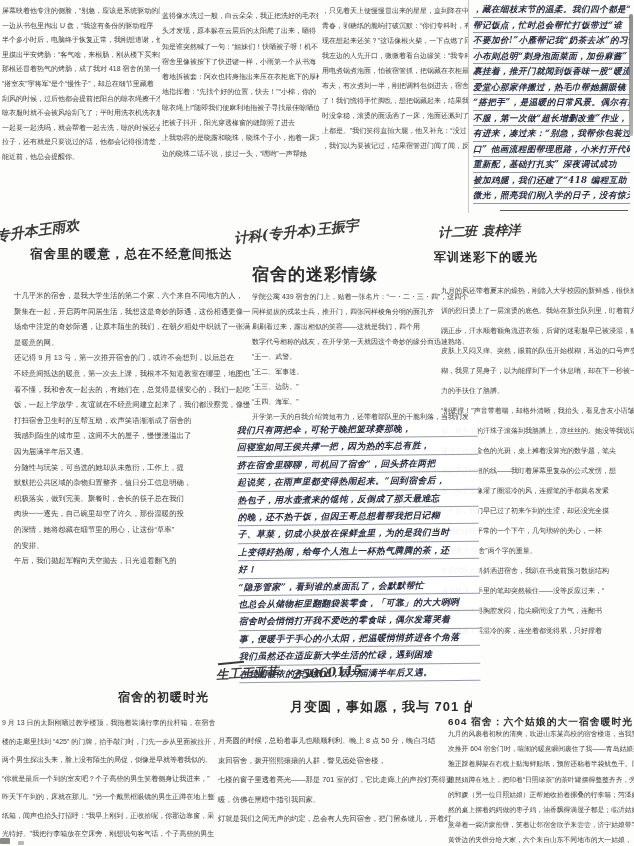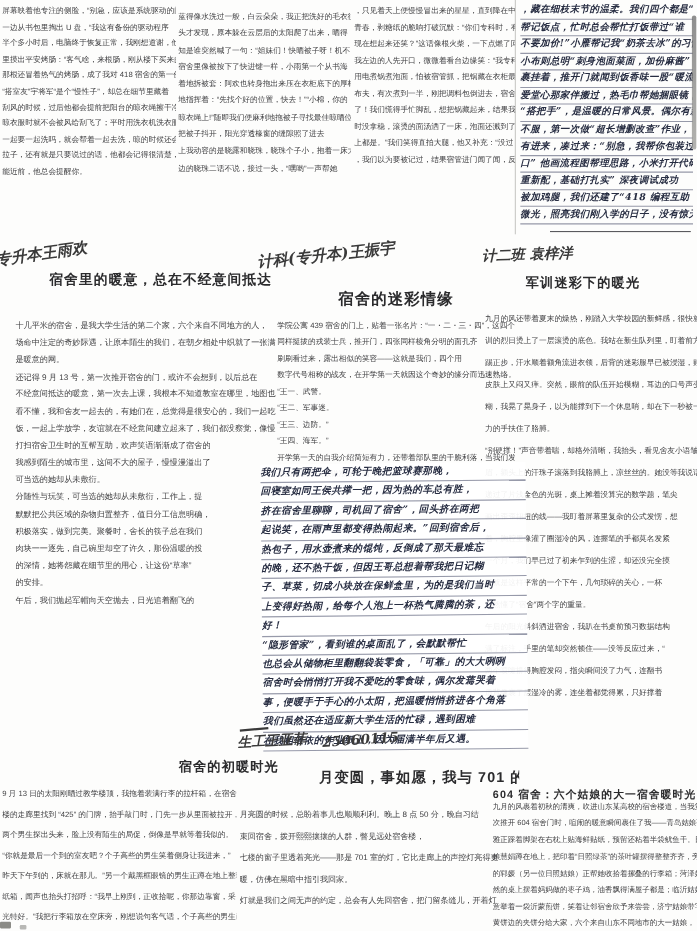--- a/index.html
+++ b/index.html
@@ -12,21 +12,21 @@
   .pt{white-space:nowrap;overflow:hidden;color:#3e3e40}
   .c-top1 .pt{font-size:7px;line-height:14.6px}
   .c-top2 .pt{font-size:7px;line-height:15.3px}
   .c-top3 .pt{font-size:7px;line-height:15px}
   .c-warm .pt{font-size:7.4px;line-height:15.6px}
   .c-camo .pt{font-size:7px;line-height:15px}
   .c-train .pt{font-size:7px;line-height:20px}
   .c-first .pt{font-size:7px;line-height:18.5px}
   .c-moon .pt{font-size:7.3px;line-height:19.5px}
   .c-604 .pt{font-size:6.8px;line-height:15.2px}
-  .title{font-weight:bold;color:#2b2b2d;text-align:center;white-space:nowrap;overflow:hidden;letter-spacing:1px}
+  .title{font-weight:bold;color:#2b2b2d;text-align:left;white-space:nowrap;overflow:hidden;letter-spacing:1px}
   
   .hl{
     font-family:"DejaVu Serif",serif;font-style:italic;font-weight:bold;
     color:#272d42;white-space:nowrap;overflow:hidden;letter-spacing:.4px;
     border-bottom:1px solid rgba(48,54,86,.5);
   }
   .c-hand1 .hl{font-size:8.6px;line-height:14.5px}
   .c-hand2 .hl{font-size:8.8px;line-height:16.4px}
   .hl.blank{border-bottom:none}
   .sig{
@@ -106,40 +106,41 @@
 <div class="artifact smudge" style="left:629px;top:14px;width:4px;height:122px"></div>
 <div class="artifact rule" style="left:500px;top:210px;width:128px"></div>
 
 <div class="panel sig" style="left:-4px;top:228px;font-size:14px;transform:rotate(-8deg)">专升本王雨欢</div>
 <div class="panel sig" style="left:234px;top:230px;font-size:14px;transform:rotate(-6deg)">计科(专升本)王振宇</div>
 <div class="panel sig" style="left:438px;top:224px;font-size:13px;transform:rotate(-2deg)">计二班 袁梓洋</div>
 
 <div class="panel title" style="left:30px;top:246px;width:232px;font-size:12.5px">宿舍里的暖意，总在不经意间抵达</div>
 <div class="panel c-warm" style="left:14px;top:288px;width:240px">
     <div class="pt">十几平米的宿舍，是我大学生活的第二个家，六个来自不同地方的人，</div>
+    <div class="pt">聚集在一起，开启两年同居生活，我想这是奇妙的际遇，这份相遇更像一</div>
     <div class="pt">场命中注定的奇妙际遇，让原本陌生的我们，在朝夕相处中织就了一张满</div>
     <div class="pt">是暖意的网。</div>
     <div class="pt blank"></div>
     <div class="pt">还记得 9 月 13 号，第一次推开宿舍的门，或许不会想到，以后总在</div>
     <div class="pt">不经意间抵达的暖意，第一次去上课，我根本不知道教室在哪里，地图也</div>
     <div class="pt">看不懂，我和舍友一起去的，有她们在，总觉得是很安心的，我们一起吃</div>
     <div class="pt">饭，一起上学放学，友谊就在不经意间建立起来了，我们都没察觉，像慢</div>
     <div class="pt">打扫宿舍卫生时的互帮互助，欢声笑语渐渐成了宿舍的</div>
     <div class="pt">我感到陌生的城市里，这间不大的屋子，慢慢漫溢出了</div>
-    <div class="pt">可当选的她却从未敷衍。</div>
+    <div class="pt">因为届满半年后又遇。</div>
     <div class="pt">分随性与玩笑，可当选的她却从未敷衍，工作上，提</div>
     <div class="pt">默默把公共区域的杂物归置整齐，值日分工信息明确，</div>
     <div class="pt">积极落实，做到完美。聚餐时，舍长的筷子总在我们</div>
     <div class="pt">肉块一一逐先，自己碗里却空了许久，那份温暖的投</div>
     <div class="pt">的深情，她将怨藏在细节里的用心，让这份“草率”</div>
     <div class="pt">的安排。</div>
     <div class="pt">午后，我们抛起军帽向天空抛去，日光追着翻飞的</div>
   </div>
 
-<div class="panel title" style="left:252px;top:263px;width:216px;font-size:14px">宿舍的迷彩情缘</div>
+<div class="panel title" style="left:252px;top:263px;width:216px;font-size:17px">宿舍的迷彩情缘</div>
 <div class="panel c-camo" style="left:252px;top:289px;width:216px">
     <div class="pt">学院公寓 439 宿舍的门上，贴着一张名片：“一・二・三・四”，这四个</div>
     <div class="pt">同样挺拔的戎装士兵，推开门，四张同样棱角分明的面孔齐</div>
     <div class="pt">刷刷看过来，露出相似的笑容——这就是我们，四个用</div>
     <div class="pt">数字代号相称的战友，在开学第一天就因这个奇妙的缘分而迅速熟络。</div>
     <div class="pt blank"></div>
     <div class="pt">“王一、武警。</div>
     <div class="pt">“王二、军事迷。</div>
     <div class="pt">“王三、边防。”</div>
     <div class="pt">“王四、海军。”</div>

